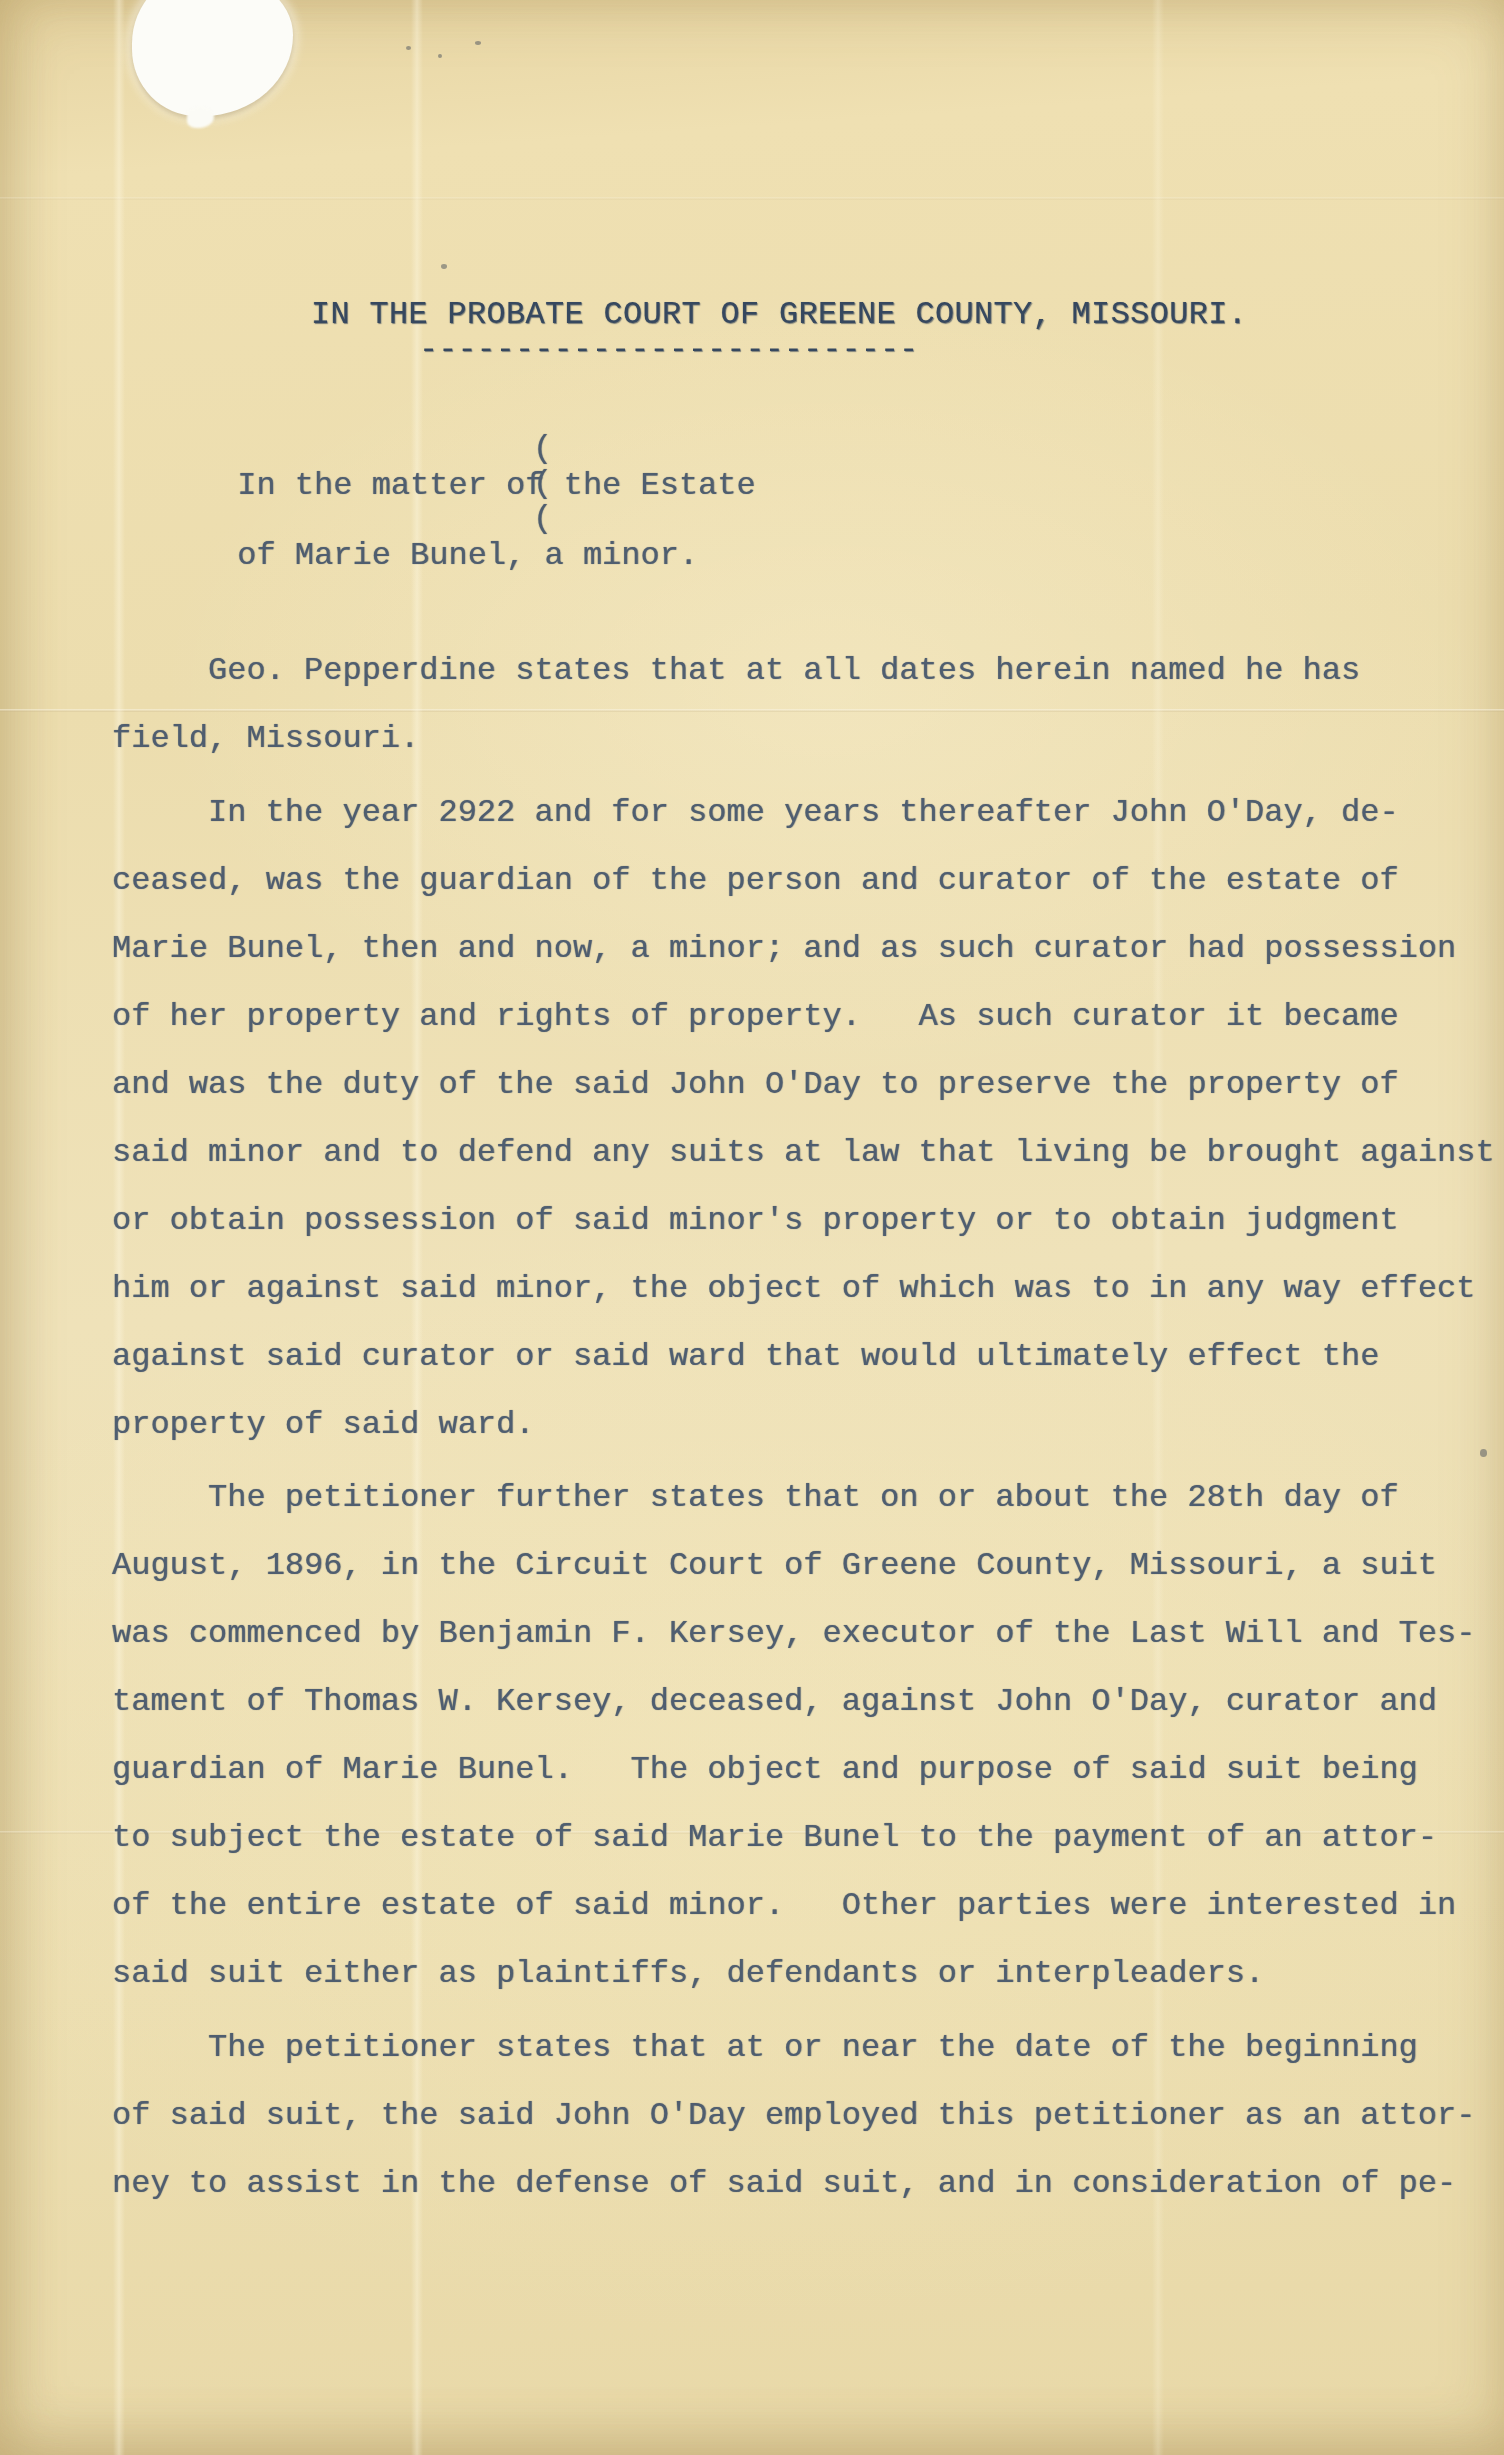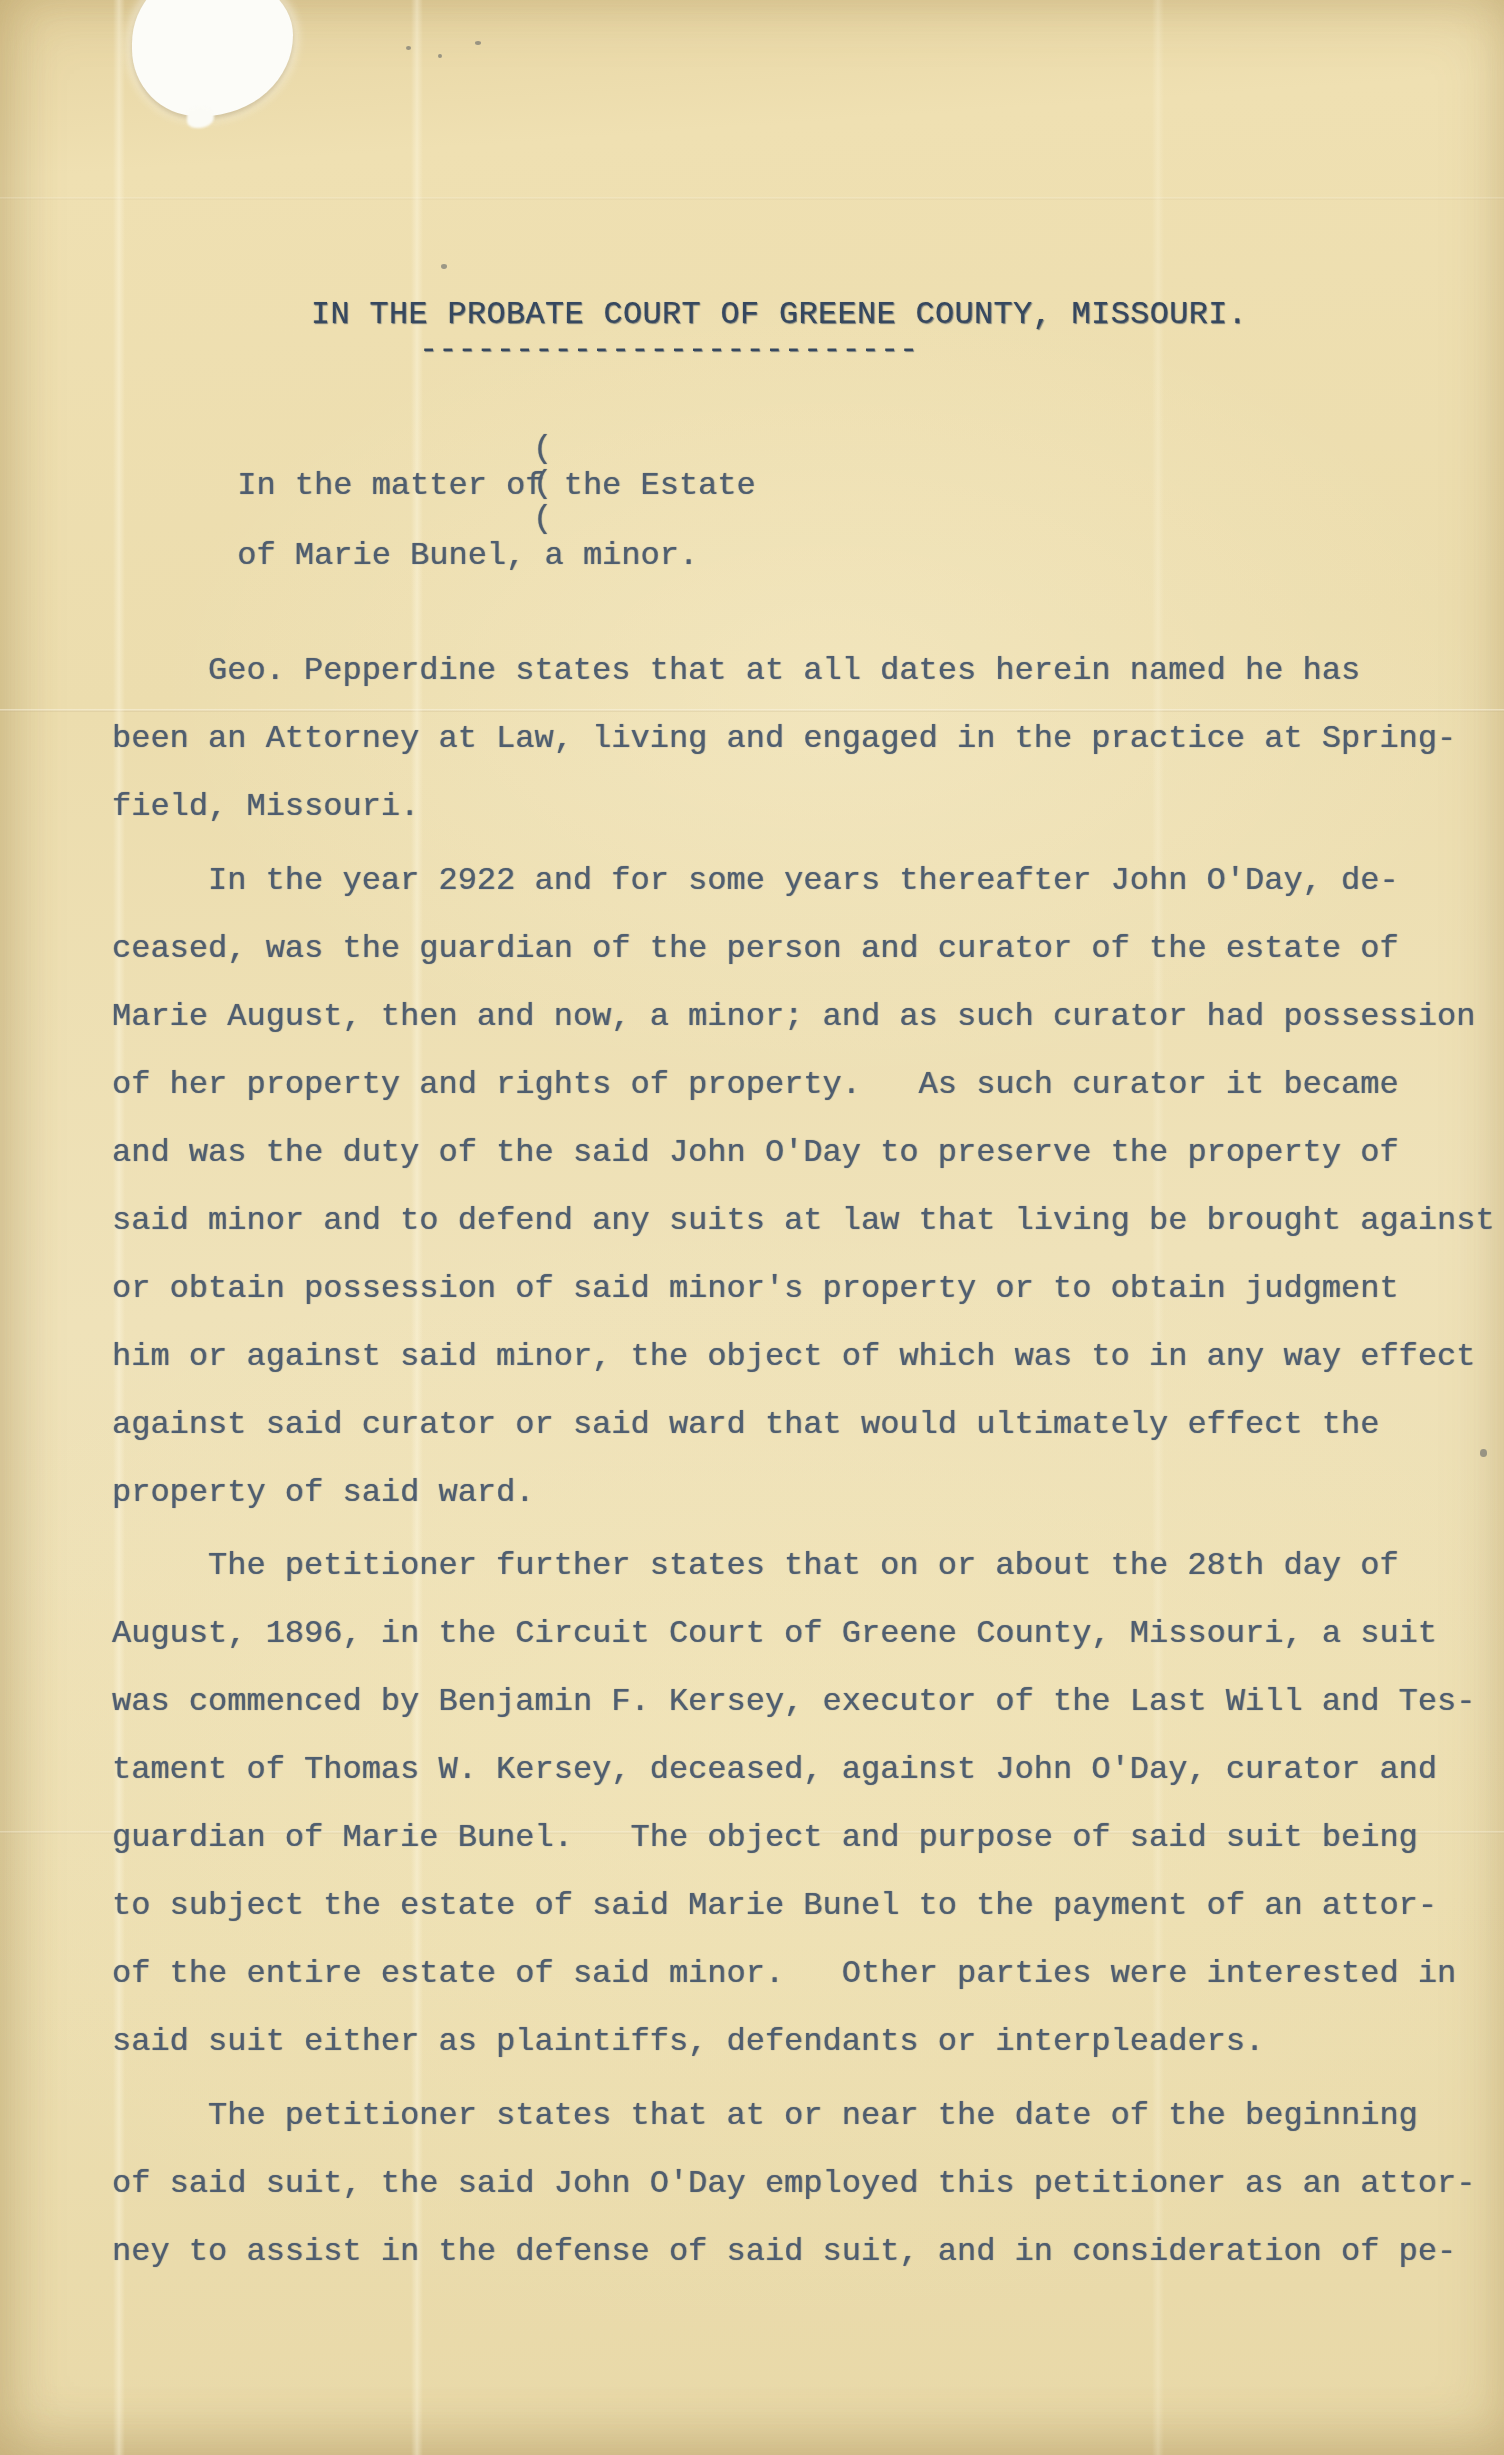--- a/index.html
+++ b/index.html
@@ -90,27 +90,26 @@
     </div>
     <div class="cap-row">
       <span>of Marie Bunel, a minor.</span>
       <span class="bracket">(</span>
     </div>
   </div>
 
   <div class="body-text ink" id="body-text">
       <div class="para">
         <div class="line indent">Geo. Pepperdine states that at all dates herein named he has</div>
-        <div class="line">been an Attorney at Law, living and engaged in the practice at Spring-</div>
         <div class="line">field, Missouri.</div>
       </div>
       <div class="para">
         <div class="line indent">In the year 2922 and for some years thereafter John O'Day, de-</div>
         <div class="line">ceased, was the guardian of the person and curator of the estate of</div>
-        <div class="line">Marie August, then and now, a minor; and as such curator had possession</div>
+        <div class="line">Marie Bunel, then and now, a minor; and as such curator had possession</div>
         <div class="line">of her property and rights of property.   As such curator it became</div>
         <div class="line">and was the duty of the said John O'Day to preserve the property of</div>
         <div class="line">said minor and to defend any suits at law that living be brought against</div>
         <div class="line">or obtain possession of said minor's property or to obtain judgment</div>
         <div class="line">him or against said minor, the object of which was to in any way effect</div>
         <div class="line">against said curator or said ward that would ultimately effect the</div>
         <div class="line">property of said ward.</div>
       </div>
       <div class="para">
         <div class="line indent">The petitioner further states that on or about the 28th day of</div>

